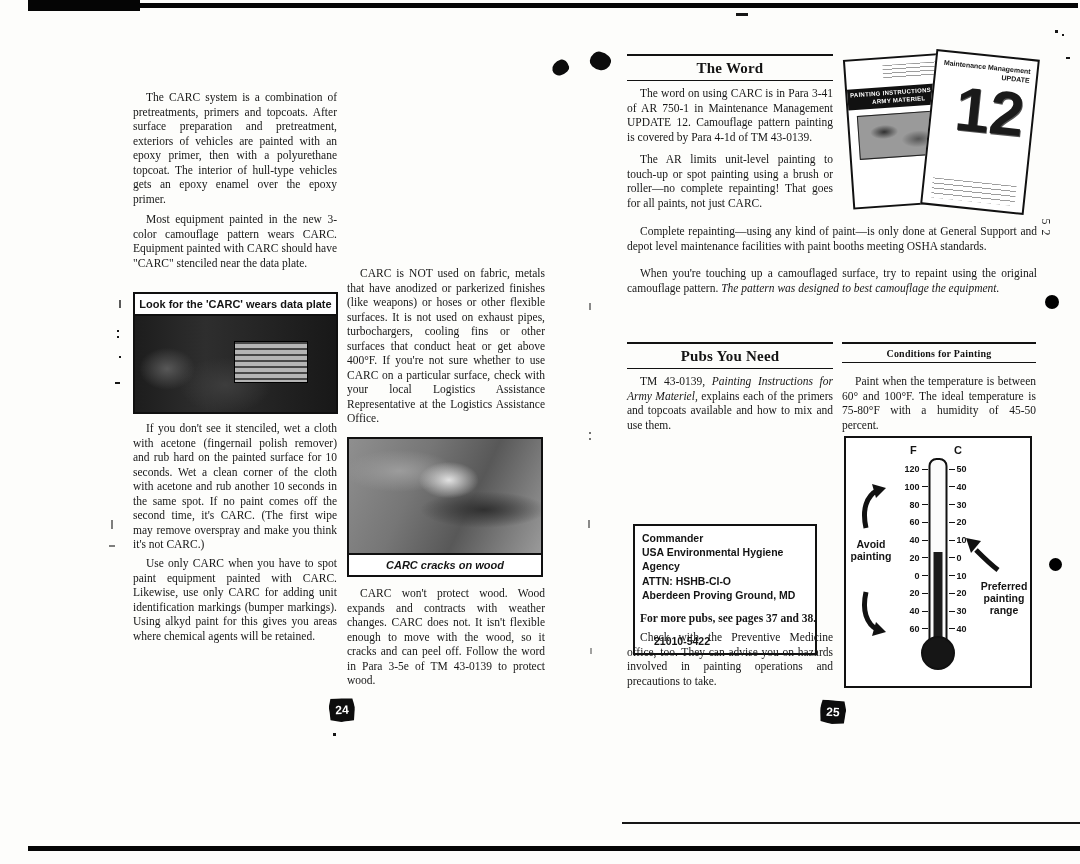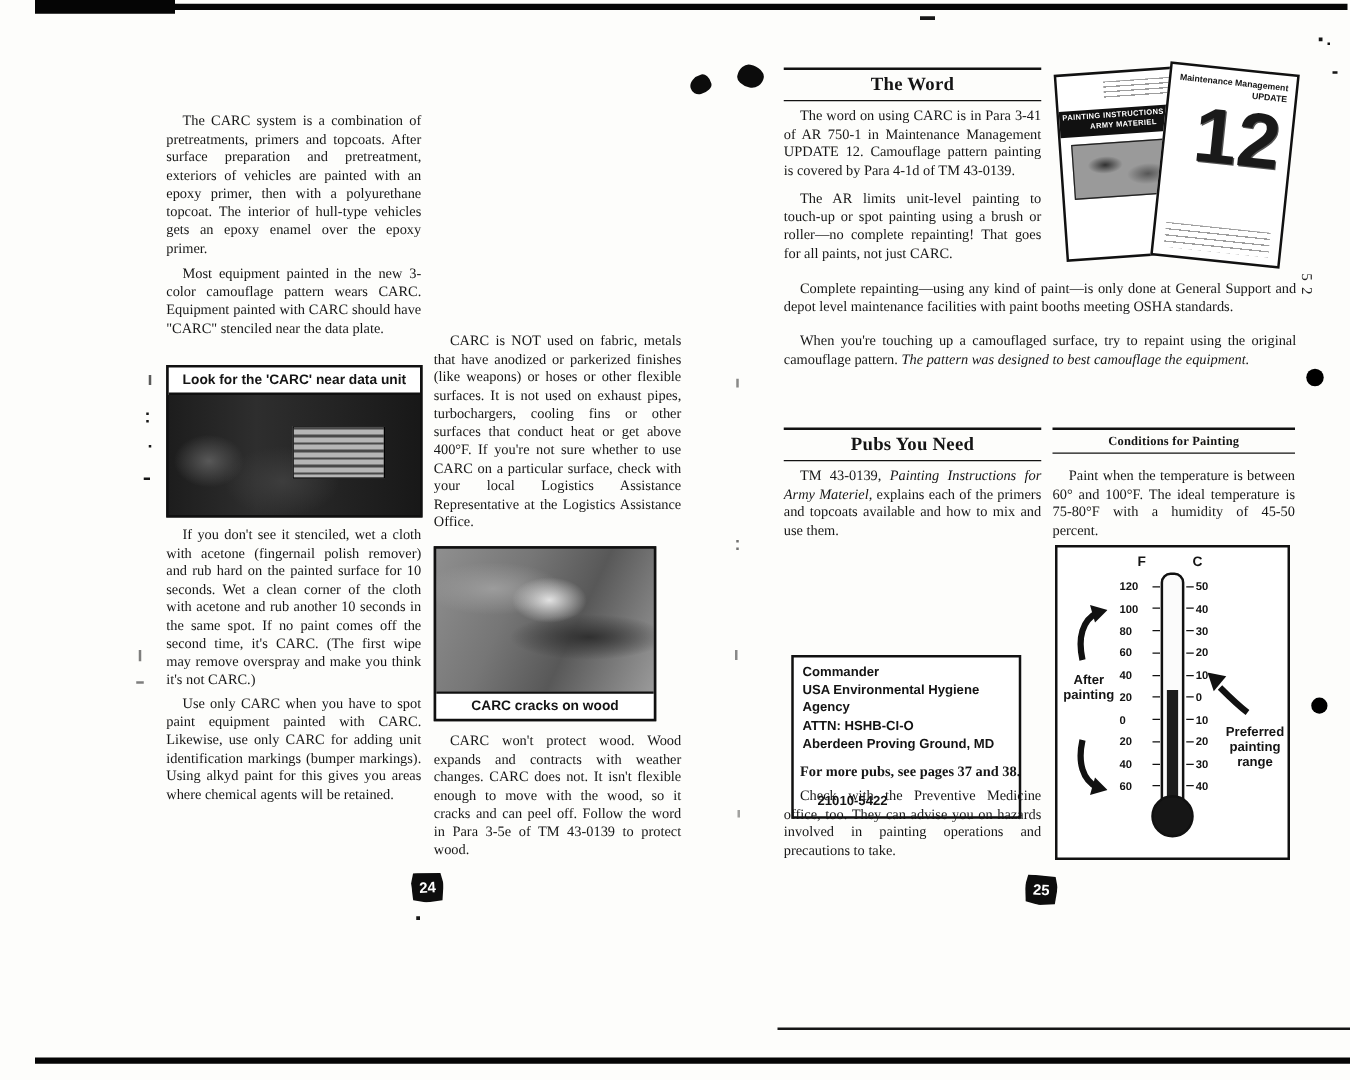--- a/index.html
+++ b/index.html
@@ -111,21 +111,21 @@
   .bulb {
     position:absolute; left:50%; transform:translateX(-50%); top:198px; width:30px; height:30px;
     border-radius:50%; background:#161616; border:2px solid #111;
   }
   .scale-label { position:absolute; top:6px; font:bold 11px "Liberation Sans",sans-serif; }
   .t-rows {
     position:absolute; left:24px; right:24px; top:26px; height:170px;
     display:flex; flex-direction:column; justify-content:space-between;
   }
   .trow { display:flex; align-items:center; justify-content:center; font:bold 9px "Liberation Sans",sans-serif; }
-  .trow .fv { width:24px; padding-right:2px; }
+  .trow .fv { width:24px; text-align:right; padding-right:2px; }
   .trow .cv { width:24px; text-align:left; padding-left:2px; }
   .trow .tick { width:6px; border-top:1.5px solid #111; height:0; }
   .trow .gapc { width:21px; }
   .t-side-label { position:absolute; font:bold 10.5px/1.15 "Liberation Sans",sans-serif; text-align:center; }
 
   
   .page-badge {
     position:absolute; width:26px; height:24px; background:#0d0d0d; color:#fff;
     display:flex; align-items:center; justify-content:center;
     font:bold 12px "Liberation Sans",sans-serif;
@@ -172,33 +172,33 @@
   <div class="ear" style="left:552px;top:60px;width:17px;height:15px;border-radius:65% 35% 60% 40% / 55% 60% 40% 45%;transform:rotate(-15deg);"></div>
   <div class="ear" style="left:590px;top:52px;width:21px;height:18px;border-radius:40% 60% 45% 55% / 60% 45% 55% 40%;transform:rotate(12deg);"></div>
 
   <section class="page">
 
 
     <p class="body" style="left:133px;top:90px;width:204px;">The CARC system is a combination of pretreatments, primers and topcoats. After surface preparation and pretreatment, exteriors of vehicles are painted with an epoxy primer, then with a polyurethane topcoat. The interior of hull-type vehicles gets an epoxy enamel over the epoxy primer.</p>
     <p class="body" style="left:133px;top:212px;width:204px;">Most equipment painted in the new 3-color camouflage pattern wears CARC. Equipment painted with CARC should have "CARC" stenciled near the data plate.</p>
 
     <div class="photo-frame" style="left:133px;top:292px;width:205px;">
-      <div class="caption-bar caption-top">Look for the 'CARC' near data unit</div>
+      <div class="caption-bar caption-top">Look for the 'CARC' wears data plate</div>
       <div class="photo-img img-plate">
         <div class="data-plate"></div>
       </div>
     </div>
 
     <p class="body" style="left:133px;top:421px;width:204px;">If you don't see it stenciled, wet a cloth with acetone (fingernail polish remover) and rub hard on the painted surface for 10 seconds. Wet a clean corner of the cloth with acetone and rub another 10 seconds in the same spot. If no paint comes off the second time, it's CARC. (The first wipe may remove overspray and make you think it's not CARC.)</p>
     <p class="body" style="left:133px;top:556px;width:204px;">Use only CARC when you have to spot paint equipment painted with CARC. Likewise, use only CARC for adding unit identification markings (bumper markings). Using alkyd paint for this gives you areas where chemical agents will be retained.</p>
 
 
     <p class="body" style="left:347px;top:266px;width:198px;">CARC is NOT used on fabric, metals that have anodized or parkerized finishes (like weapons) or hoses or other flexible surfaces. It is not used on exhaust pipes, turbochargers, cooling fins or other surfaces that conduct heat or get above 400°F. If you're not sure whether to use CARC on a particular surface, check with your local Logistics Assistance Representative at the Logistics Assistance Office.</p>
 
-    <div class="photo-frame" style="left:347px;top:437px;width:178px;">
+    <div class="photo-frame" style="left:347px;top:437px;width:196px;font-style:italic;">
       <div class="photo-img img-wood"></div>
       <div class="caption-bar caption-bottom">CARC cracks on wood</div>
     </div>
 
     <p class="body" style="left:347px;top:586px;width:198px;">CARC won't protect wood. Wood expands and contracts with weather changes. CARC does not. It isn't flexible enough to move with the wood, so it cracks and can peel off. Follow the word in Para 3-5e of TM 43-0139 to protect wood.</p>
 
     <div class="page-badge" style="left:329px;top:698px;">24</div>
   </section>
 
   <section class="page">
@@ -322,21 +322,21 @@
           </div>
         <div class="trow">
             <span class="fv">60</span>
             <span class="tick"></span>
             <span class="gapc"></span>
             <span class="tick"></span>
             <span class="cv">40</span>
           </div>
       </div>
 
-      <div class="t-side-label" style="left:2px;top:100px;width:46px;">After painting</div>
+      <div class="t-side-label" style="left:2px;top:100px;width:46px;">Avoid painting</div>
       <svg class="abs" style="left:14px;top:46px;" width="26" height="46" viewBox="0 0 26 46">
         <path d="M6 44 C2 26 6 12 18 6" fill="none" stroke="#111" stroke-width="5"></path>
         <polygon points="12,0 26,4 16,14" fill="#111"></polygon>
       </svg>
       <svg class="abs" style="left:14px;top:152px;" width="26" height="46" viewBox="0 0 26 46">
         <path d="M6 2 C2 20 6 34 18 40" fill="none" stroke="#111" stroke-width="5"></path>
         <polygon points="12,46 26,42 16,32" fill="#111"></polygon>
       </svg>
 
       <div class="t-side-label" style="right:0px;top:142px;width:52px;">Preferred painting range</div>

